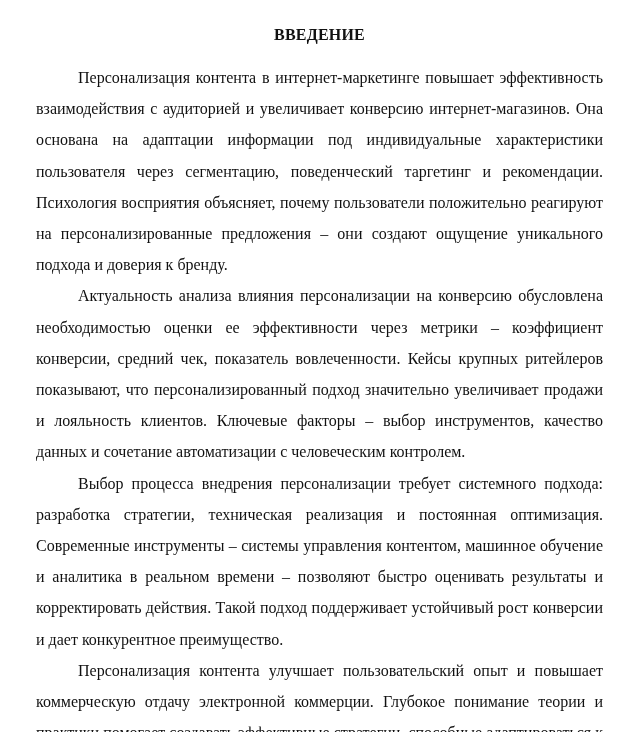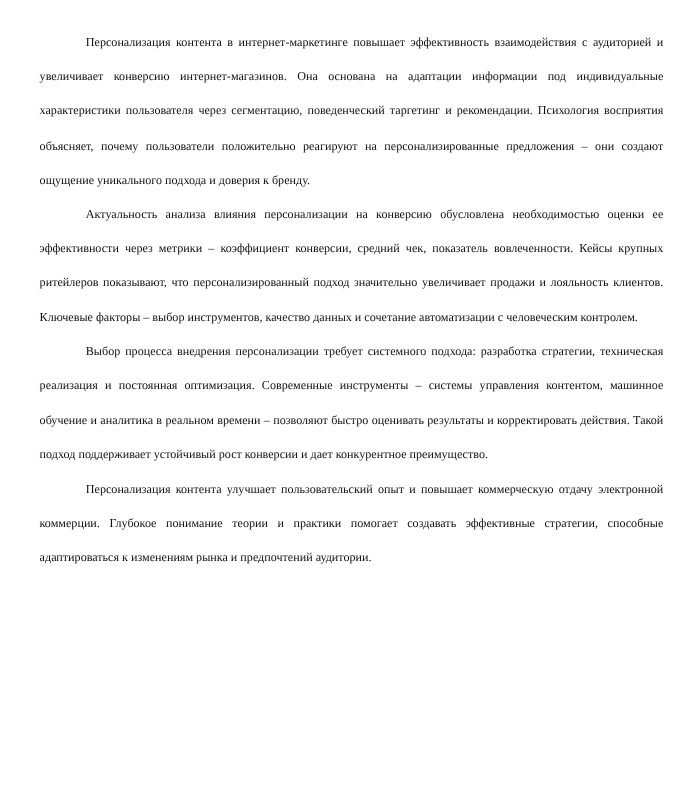--- a/index.html
+++ b/index.html
@@ -23,29 +23,30 @@
     }
     .title {
       text-align: center;
       font-weight: bold;
       font-size: 16px;
       line-height: 22px;
       margin: 0 0 16px 0;
       letter-spacing: 0.2px;
     }
     .para {
-      font-size: 11px;
+      font-size: 16px;
       line-height: 31.2px;
       text-align: justify;
       text-indent: 42px;
       margin: 0;
       word-spacing: 0px;
     }
   </style>
 </head>
 <body>
 
 <div class="page">
+  <h1 class="title">ВВЕДЕНИЕ</h1>
   <p class="para">Персонализация контента в интернет-маркетинге повышает эффективность взаимодействия с аудиторией и увеличивает конверсию интернет-магазинов. Она основана на адаптации информации под индивидуальные характеристики пользователя через сегментацию, поведенческий таргетинг и рекомендации. Психология восприятия объясняет, почему пользователи положительно реагируют на персонализированные предложения – они создают ощущение уникального подхода и доверия к бренду.</p>
   <p class="para">Актуальность анализа влияния персонализации на конверсию обусловлена необходимостью оценки ее эффективности через метрики – коэффициент конверсии, средний чек, показатель вовлеченности. Кейсы крупных ритейлеров показывают, что персонализированный подход значительно увеличивает продажи и лояльность клиентов. Ключевые факторы – выбор инструментов, качество данных и сочетание автоматизации с человеческим контролем.</p>
   <p class="para">Выбор процесса внедрения персонализации требует системного подхода: разработка стратегии, техническая реализация и постоянная оптимизация. Современные инструменты – системы управления контентом, машинное обучение и аналитика в реальном времени – позволяют быстро оценивать результаты и корректировать действия. Такой подход поддерживает устойчивый рост конверсии и дает конкурентное преимущество.</p>
   <p class="para">Персонализация контента улучшает пользовательский опыт и повышает коммерческую отдачу электронной коммерции. Глубокое понимание теории и практики помогает создавать эффективные стратегии, способные адаптироваться к изменениям рынка и предпочтений аудитории.</p>
 </div>
 
 </body></html>

